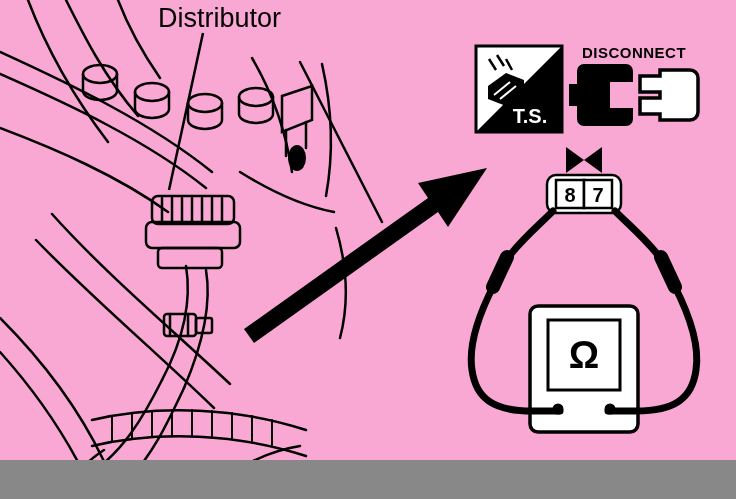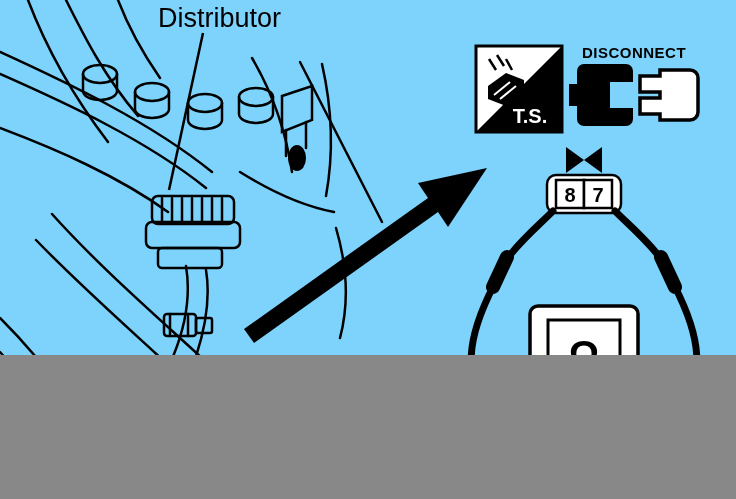--- a/index.html
+++ b/index.html
@@ -1,19 +1,19 @@
 <!DOCTYPE html>
 <html><head>
 <meta charset="utf-8">
 <style>
   html,body{margin:0;padding:0;background:#888;}
   .canvas{
     position:relative;
-    width:736px;height:355px;
-    background:#7dd3fc;
+    width:736px;height:460px;
+    background:#f9a8d4;
     overflow:hidden;
     font-family:"Liberation Sans", sans-serif;
   }
   svg{display:block;}
   svg text{font-family:"Liberation Sans", sans-serif;}
 </style>
 </head>
 <body>
 
 <div class="canvas">

